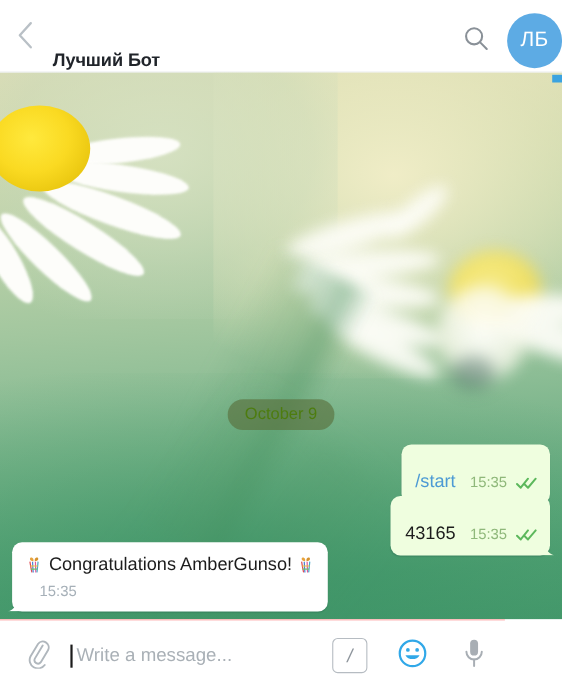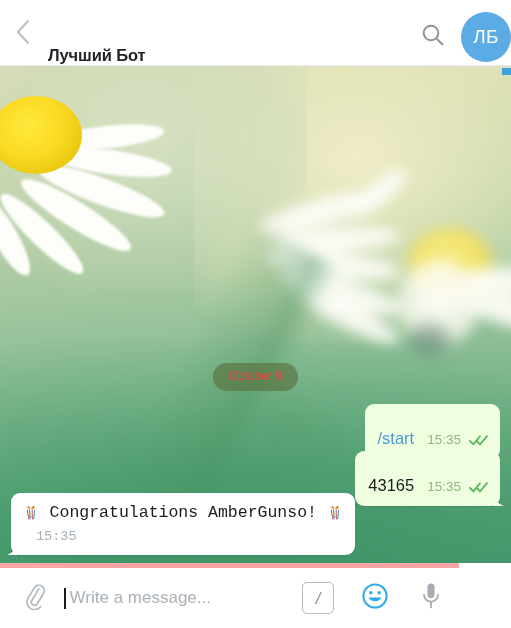--- a/index.html
+++ b/index.html
@@ -106,22 +106,22 @@
   }
   .d2-base{
     position:absolute;left:110px;top:148px;width:40px;height:30px;border-radius:50%;
     background:rgba(60,95,88,.45);filter:blur(3px);
   }
 
   
   .msgs{position:absolute;inset:0;padding:0 11px;box-sizing:border-box;}
   .date-row{position:absolute;left:0;right:0;top:297px;display:flex;justify-content:center;}
   .date-pill{
-    background:rgba(88,110,58,.62);color:#ef4444;
-    font-size:12px;padding:6px 16px 7px;border-radius:14px;
+    background:rgba(88,110,58,.62);color:#4d7c0f;
+    font-size:15px;padding:6px 16px 7px;border-radius:14px;
     line-height:15px;user-select:none;
   }
 
   .row{position:absolute;display:flex;}
   .row-out{right:11px;justify-content:flex-end;}
   .row-in{left:11px;justify-content:flex-start;}
 
   .bubble{
     position:relative;border-radius:9px;
     box-shadow:0 1px 1px rgba(16,35,47,.13);
@@ -157,21 +157,21 @@
     background:#3ba3e0;
   }
   .scroll-track{
     position:absolute;right:0;top:0;width:9px;height:497px;
     background:transparent;
   }
 
   
   .inputbar{
     position:absolute;left:0;bottom:0;width:459px;height:65px;
-    background:#fff;border-top:5px solid #fca5a5;
+    background:#fff;border-top:1px solid #fca5a5;
     display:flex;align-items:center;box-sizing:border-box;
     padding:0 14px 0 12px;
   }
   .attach{width:44px;height:44px;display:flex;align-items:center;justify-content:center;cursor:pointer;}
   .msg-input{
     flex:1;display:flex;align-items:center;height:44px;margin-left:8px;position:relative;
   }
   .caret{width:1.6px;height:21px;background:#1c1c1c;margin-right:4px;}
   .placeholder{font-size:17px;color:#a9b0b6;user-select:none;}
   .slash-btn{
@@ -286,21 +286,21 @@
             </span>
           </div>
           <div class="tail-out">
             <svg width="12" height="14" viewBox="0 0 12 14">
               <path d="M0 0 L0 14 L11 14 C5 12 1.5 7 0 0 Z" fill="#effedf"></path>
             </svg>
           </div>
         </div>
       </div>
 
-      <div class="row row-in" style="top:427px;font-family:Liberation Mono, monospace;">
+      <div class="row row-in" style="top:427px;">
         <div class="bubble bubble-in">
           <div class="in-text">
             <span class="emoji">
               <svg width="17" height="17" viewBox="0 0 17 17">
                 <path d="M7.4 3.2 C6 1.4 4.4 1.6 4.2 2.9 C4 4.2 5.6 4.9 7.4 5.2 Z" fill="#e8a33d"></path>
                 <path d="M8.6 3.2 C10 1.4 11.6 1.6 11.8 2.9 C12 4.2 10.4 4.9 8.6 5.2 Z" fill="#d4922f"></path>
                 <path d="M4.2 5.6 C5 11 5.6 13.6 6 15.4" stroke="#e04a52" stroke-width="1.1" fill="none"></path>
                 <path d="M6.6 5.6 C6.8 10.6 7 13.4 7.2 15.4" stroke="#4a7fd4" stroke-width="1.1" fill="none"></path>
                 <path d="M9.2 5.6 C9.4 10.6 9.4 13.4 9.6 15.4" stroke="#e0579a" stroke-width="1.1" fill="none"></path>
                 <path d="M11.6 5.6 C11.2 10.6 10.8 13.6 10.6 15.4" stroke="#4aa9c9" stroke-width="1.1" fill="none"></path>

